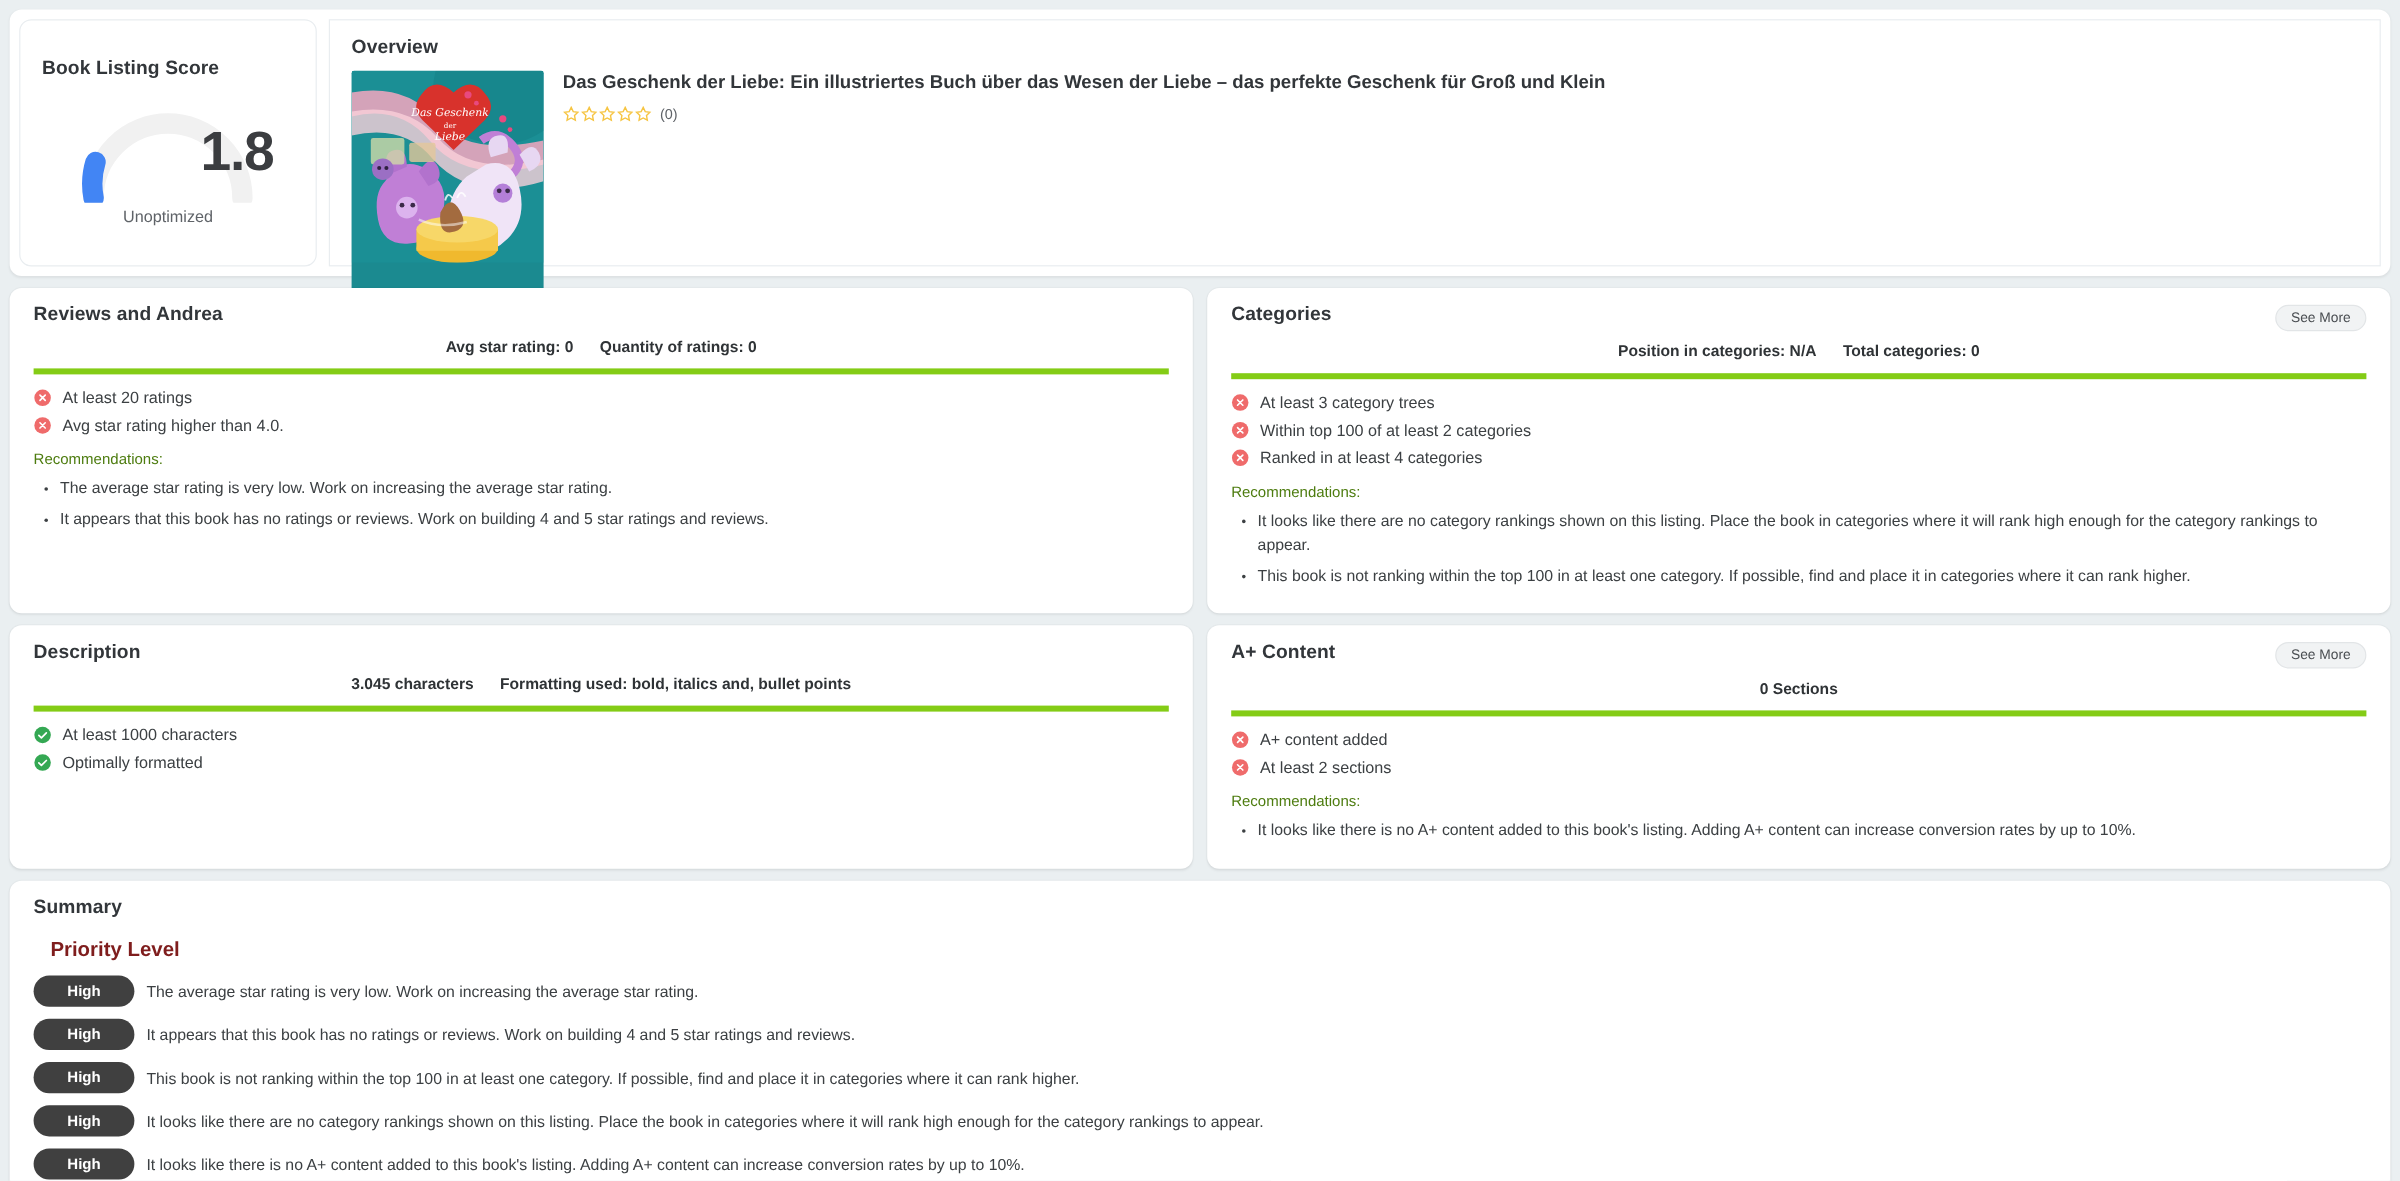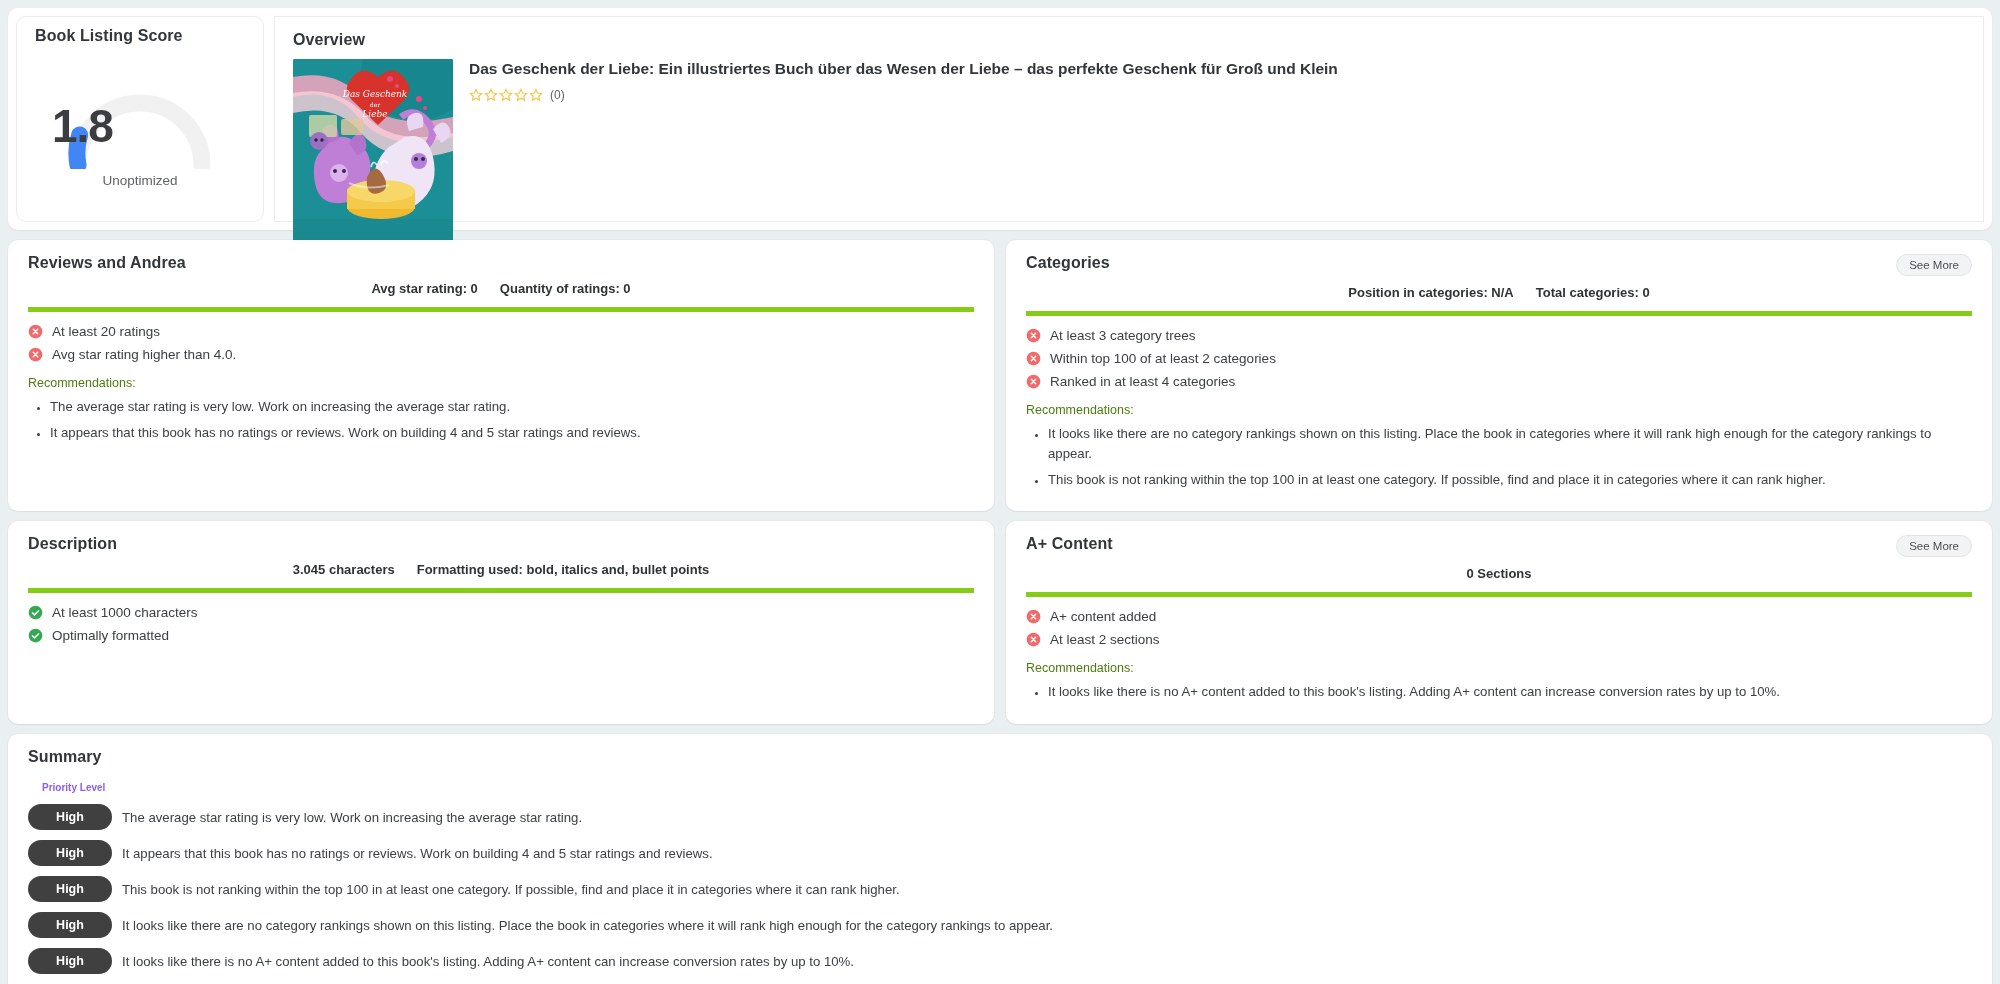--- a/index.html
+++ b/index.html
@@ -21,21 +21,21 @@
   .card {
     background: #ffffff;
     border-radius: 10px;
     box-shadow: 0 1px 2px rgba(0,0,0,.06), 0 0 0 1px rgba(0,0,0,.02);
   }
   
   .row1 { display: flex; gap: 10px; height: 222px; background:#ffffff; border-radius:10px; padding:8px; box-shadow: 0 1px 2px rgba(0,0,0,.06);}
   .score-card {
     width: 248px; flex: 0 0 248px;
     border: 1px solid #e9edf0; border-radius: 10px;
-    padding: 10px 18px;
+    padding: 32px 18px;
     display: flex; flex-direction: column;
     background:#fff;
   }
   .overview-card {
     flex: 1 1 auto;
     border: 1px solid #e9edf0; border-radius: 0;
     padding: 14px 18px;
     background:#fff;
   }
   .card-title {
@@ -45,21 +45,21 @@
   .gauge-wrap {
     flex: 1 1 auto;
     display: flex; flex-direction: column;
     align-items: center; justify-content: center;
     margin-top: -4px;
   }
   .gauge { position: relative; width: 176px; height: 104px; }
   .gauge svg { position: absolute; left: 0; top: 0; }
   .gauge-value {
     position: absolute; left: 0; right: 0; top: 34px;
-    text-align: left;
+    text-align: right;
     font-size: 46px; font-weight: bold; color: #3b3d40;
     letter-spacing: -1px;
   }
   .gauge-label {
     font-size: 13.5px; color: #5f6368; margin-top: 4px;
   }
   .ov-body { display: flex; gap: 16px; margin-top: 10px; }
   .cover {
     width: 160px; height: 196px; flex: 0 0 160px;
     border-radius: 2px; overflow: hidden; position: relative;
@@ -93,21 +93,21 @@
   }
   .checks { padding-top: 12px; display: flex; flex-direction: column; gap: 8px; text-align: right; }
   .check-row { display: flex; align-items: center; gap: 9px; font-size: 13.5px; color: #3c4043; }
   .ic { width: 15px; height: 15px; flex: 0 0 15px; }
   .rec-title { font-size: 12.5px; color: #4d7c0f; margin-top: 14px; }
   ul.recs { margin: 7px 0 0 0; padding-left: 22px; }
   ul.recs li { font-size: 13.2px; color: #3c4043; line-height: 1.5; margin-bottom: 6px; }
   ul.recs li::marker { font-size: 11px; }
   
   .summary { padding: 14px 20px 18px 20px; flex: 1 1 auto; }
-  .priority-head { font-size: 10px; font-weight: bold; color: #8b5cf6; margin: 16px 0 6px 14px; }
+  .priority-head { font-size: 17px; font-weight: bold; color: #7f1d1d; margin: 16px 0 6px 14px; }
   .sum-row { display: flex; align-items: center; gap: 10px; padding: 5px 0; }
   .pill {
     width: 84px; flex: 0 0 84px; text-align: center;
     background: #404040; color: #ffffff;
     font-size: 12.5px; font-weight: bold;
     border-radius: 16px; padding: 6px 0;
   }
   .sum-text { font-size: 13.2px; color: #3c4043; }
 </style>
 </head>

